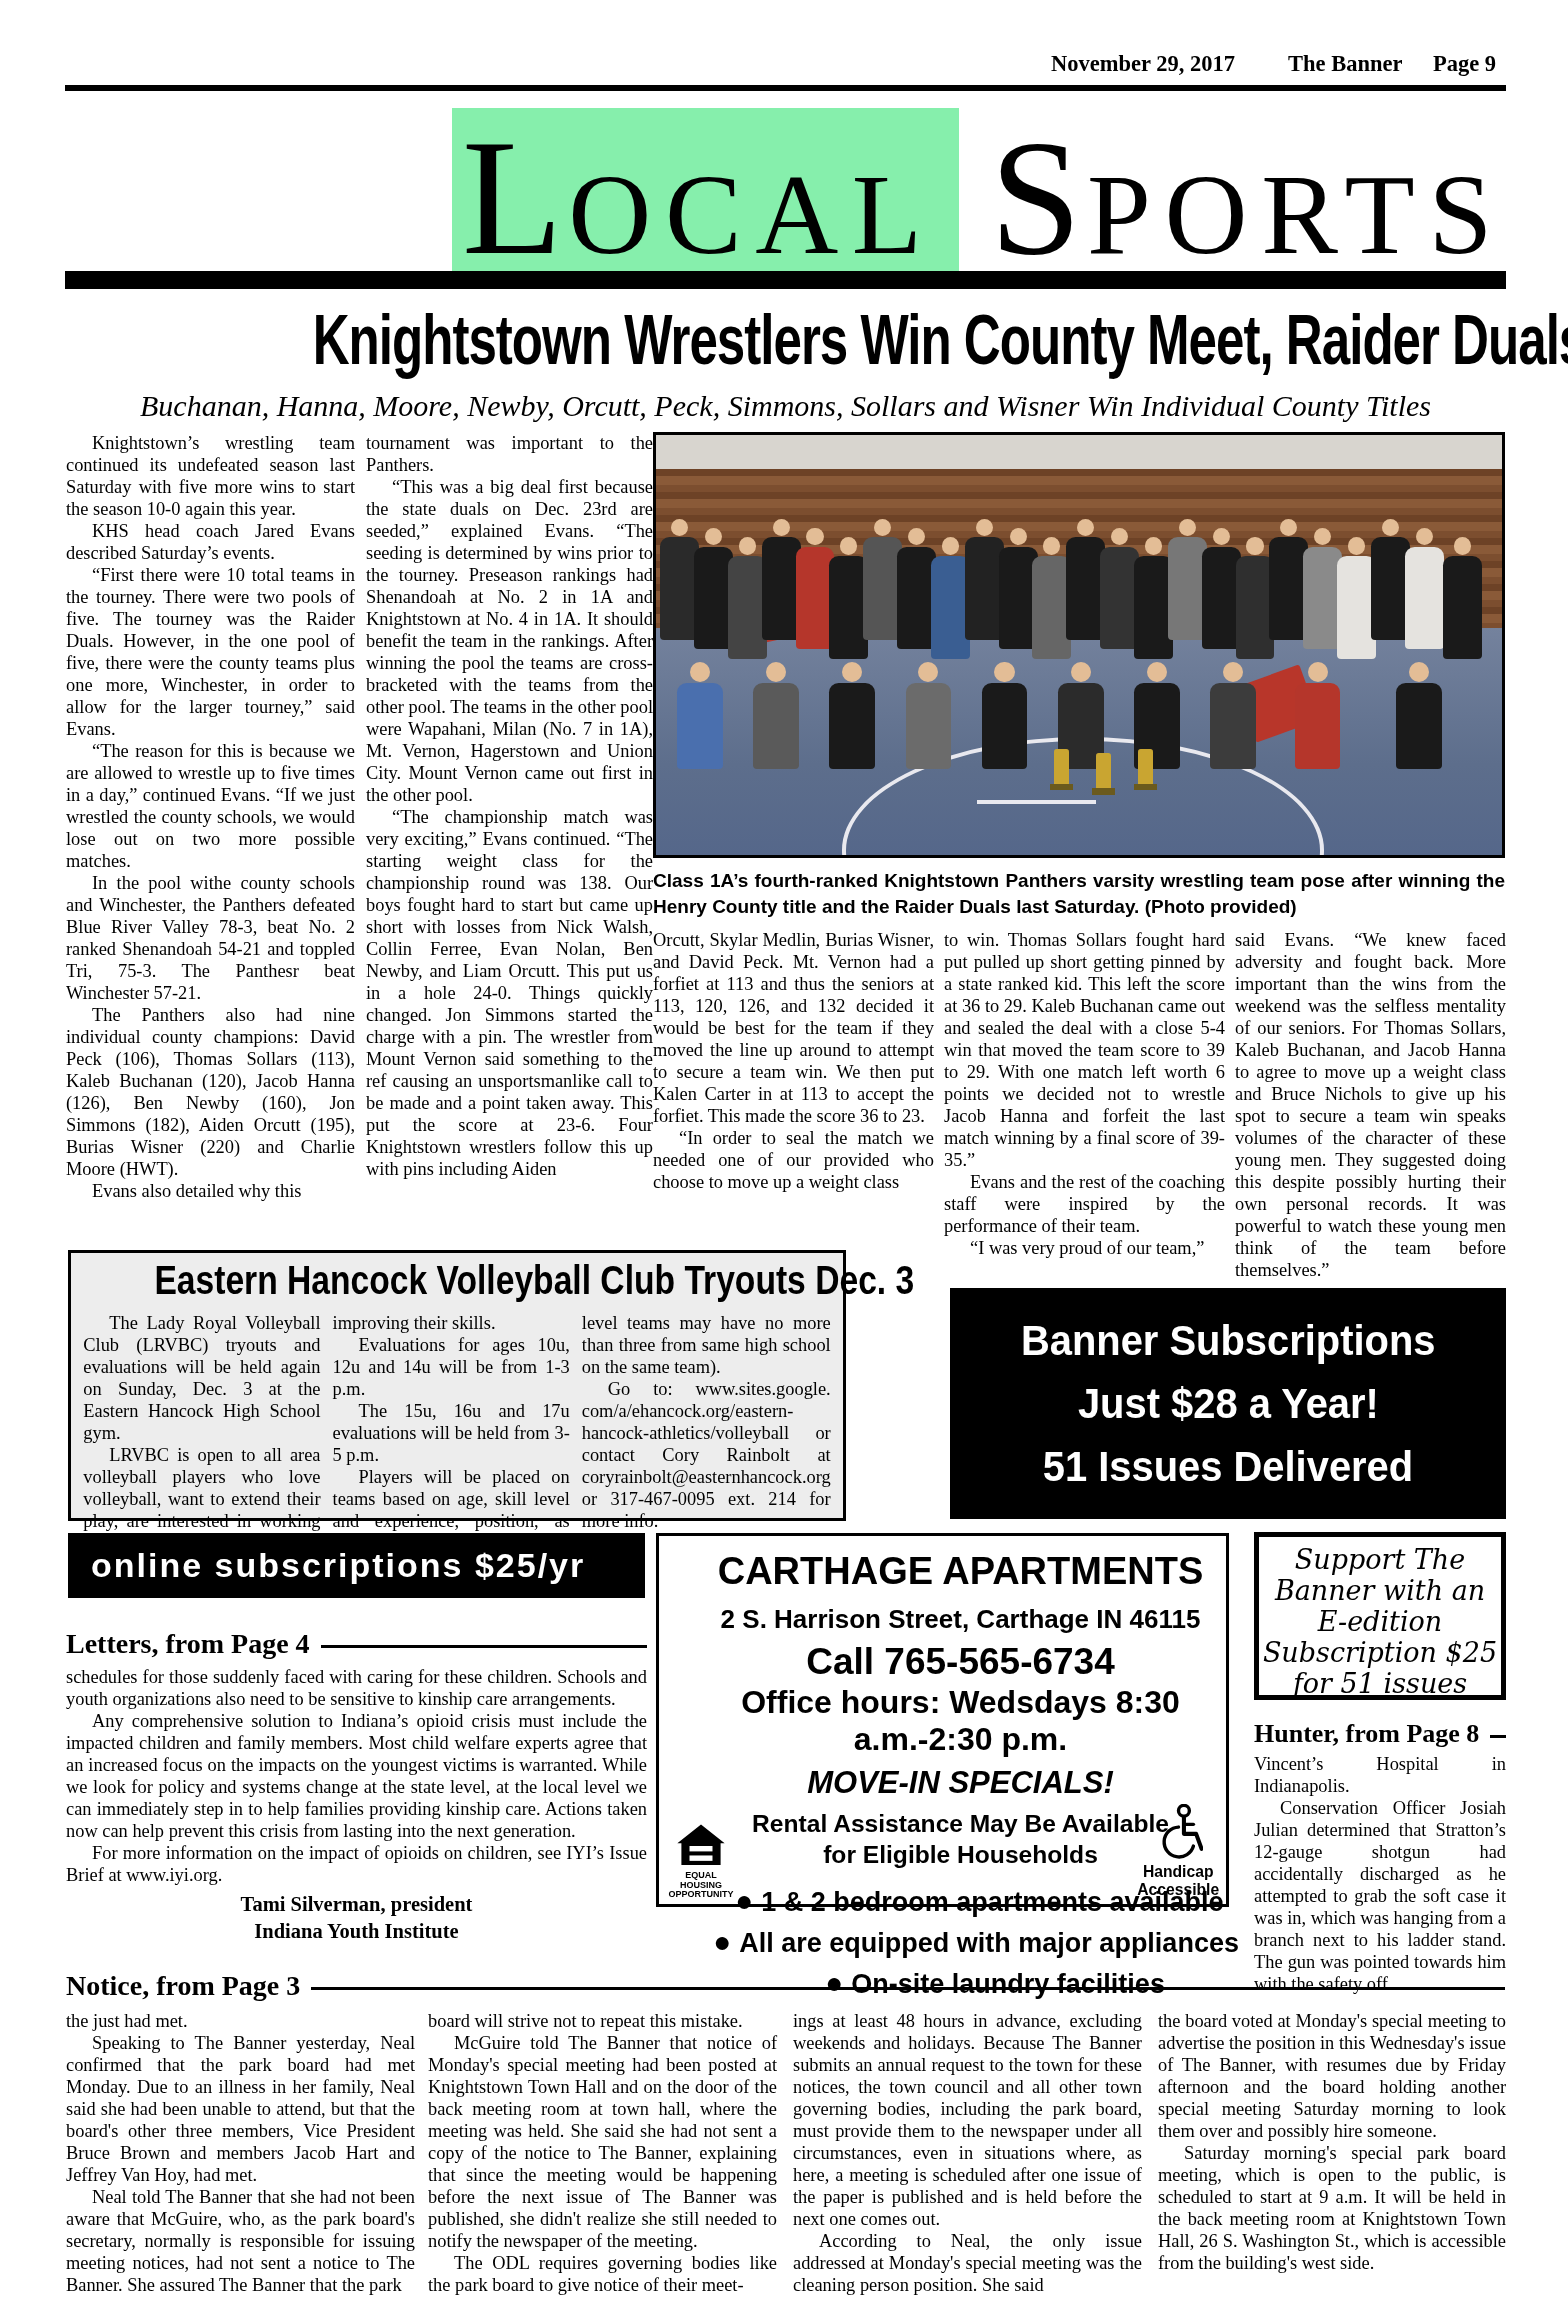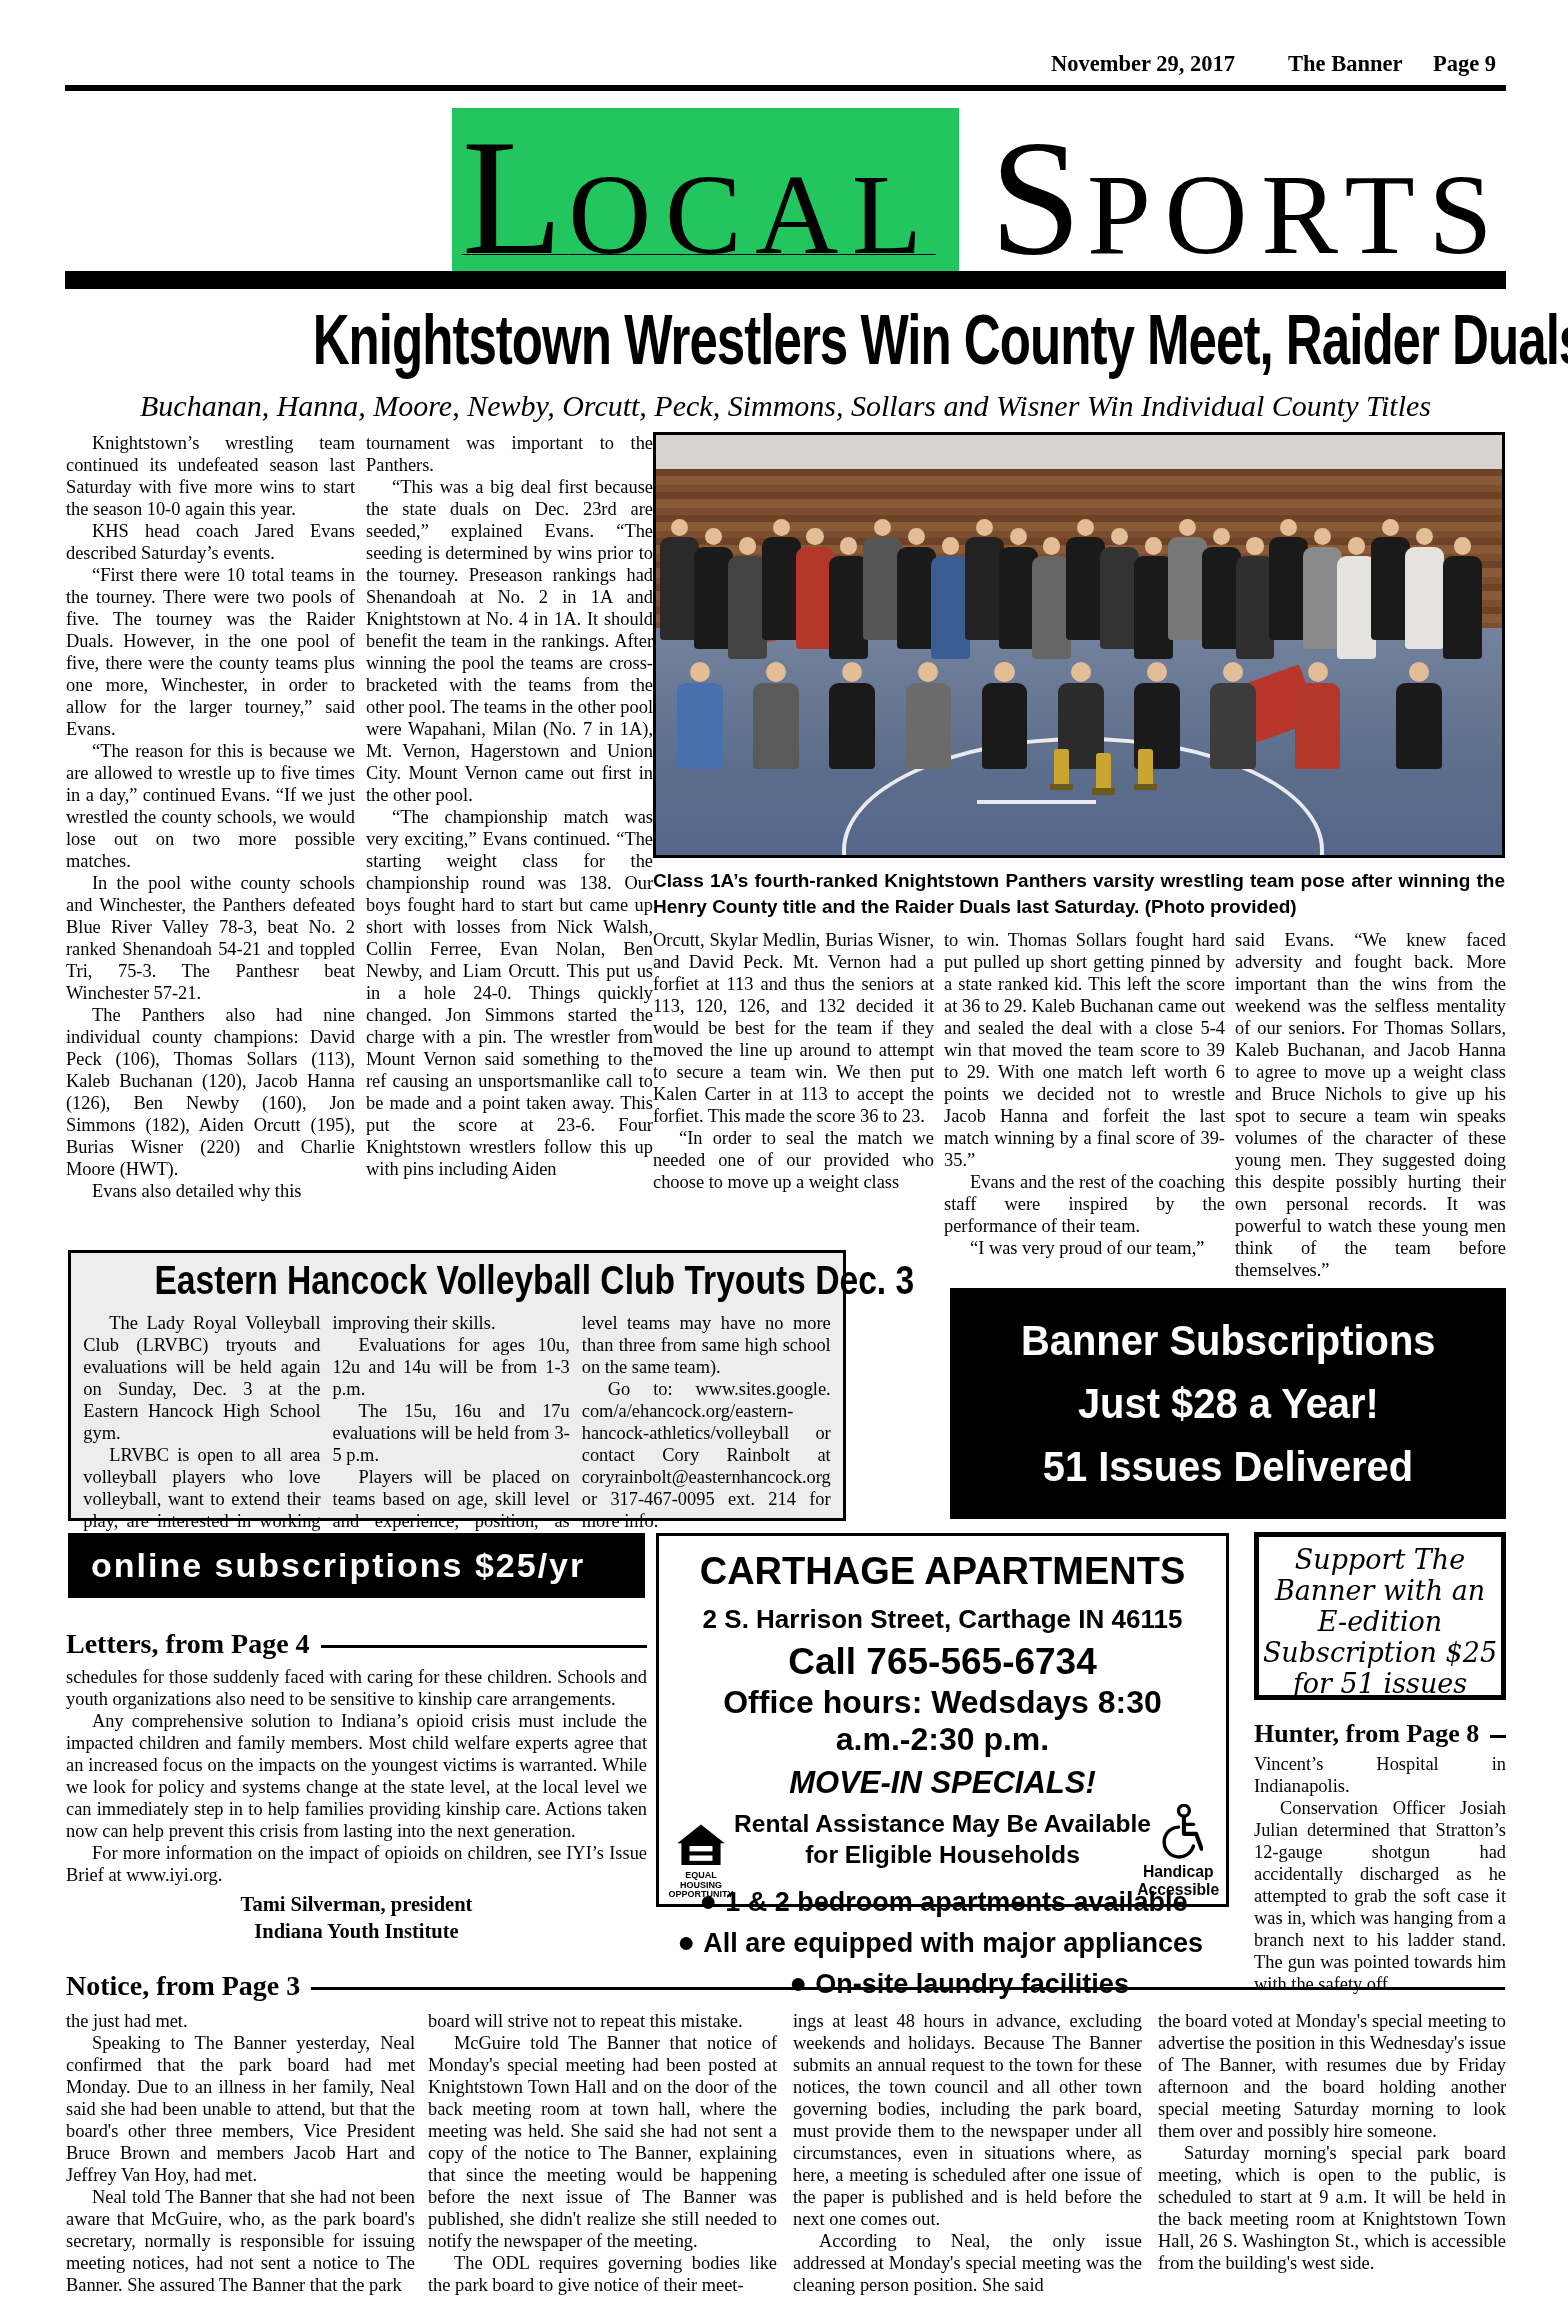--- a/index.html
+++ b/index.html
@@ -9,21 +9,21 @@
   }
   .abs { position:absolute; }
 
   
   .pg-head { font-weight:bold; font-size:22.5px; white-space:nowrap; }
   .toprule { background:#000; }
 
   
   .masthead { display:flex; align-items:baseline; }
   .mast-word { white-space:nowrap; line-height:0.78; }
-  .mast-box { background:#22c55e; padding:26px 23px 20.5px 9.6px;text-decoration:underline; }
+  .mast-box { background:#86efac; padding:26px 23px 20.5px 9.6px; }
   .mast-init { font-size:165px; letter-spacing:5.5px; }
   .mast-rest { font-size:115px; letter-spacing:13.6px; }
   .mast-gap  { width:31px; }
 
   
   .headline-wrap { text-align:center; overflow:visible; }
   .headline-inner {
     display:inline-block; font-family:"Liberation Sans", sans-serif; font-weight:bold;
     font-size:71px; letter-spacing:-1.4px; white-space:nowrap;
     transform:scaleX(0.72); transform-origin:center;
@@ -75,21 +75,21 @@
   .onlinebar span { font-family:"Liberation Sans", sans-serif; font-weight:bold; font-size:34px;
                     letter-spacing:2px; padding-left:23px; white-space:nowrap; }
 
   
   .rule-row { display:flex; align-items:center; }
   .sect-head { font-weight:bold; font-size:28px; white-space:nowrap; }
   .rule-row .hr { flex:1; height:3.4px; background:#000; margin-left:11px; margin-top:5.5px; }
 
   
   .carthage { border:3.4px solid #000; box-sizing:border-box; background:#fff;
-              font-family:"Liberation Sans", sans-serif; font-weight:bold; text-align:center; }
+              font-family:"Liberation Sans", sans-serif; font-weight:bold; text-align:center;padding-left:36px; }
   .ca-title { font-size:38px; margin-top:13.6px; }
   .ca-addr  { font-size:26px; margin-top:11px; }
   .ca-phone { font-size:37px; margin-top:6.8px; }
   .ca-hours { font-size:32px; margin-top:1px; }
   .ca-spec  { font-size:31px; font-style:italic; margin-top:6.8px; }
   .ca-assist{ font-size:24.6px; line-height:31px; margin-top:6.8px; }
   .ca-bullets { text-align:left; margin-top:11px; }
   .ca-bullet { font-size:27px; line-height:40px; white-space:nowrap; }
   .ca-bullet:nth-child(1){ margin-left:40px; }
   .ca-bullet:nth-child(2){ margin-left:18px; }

